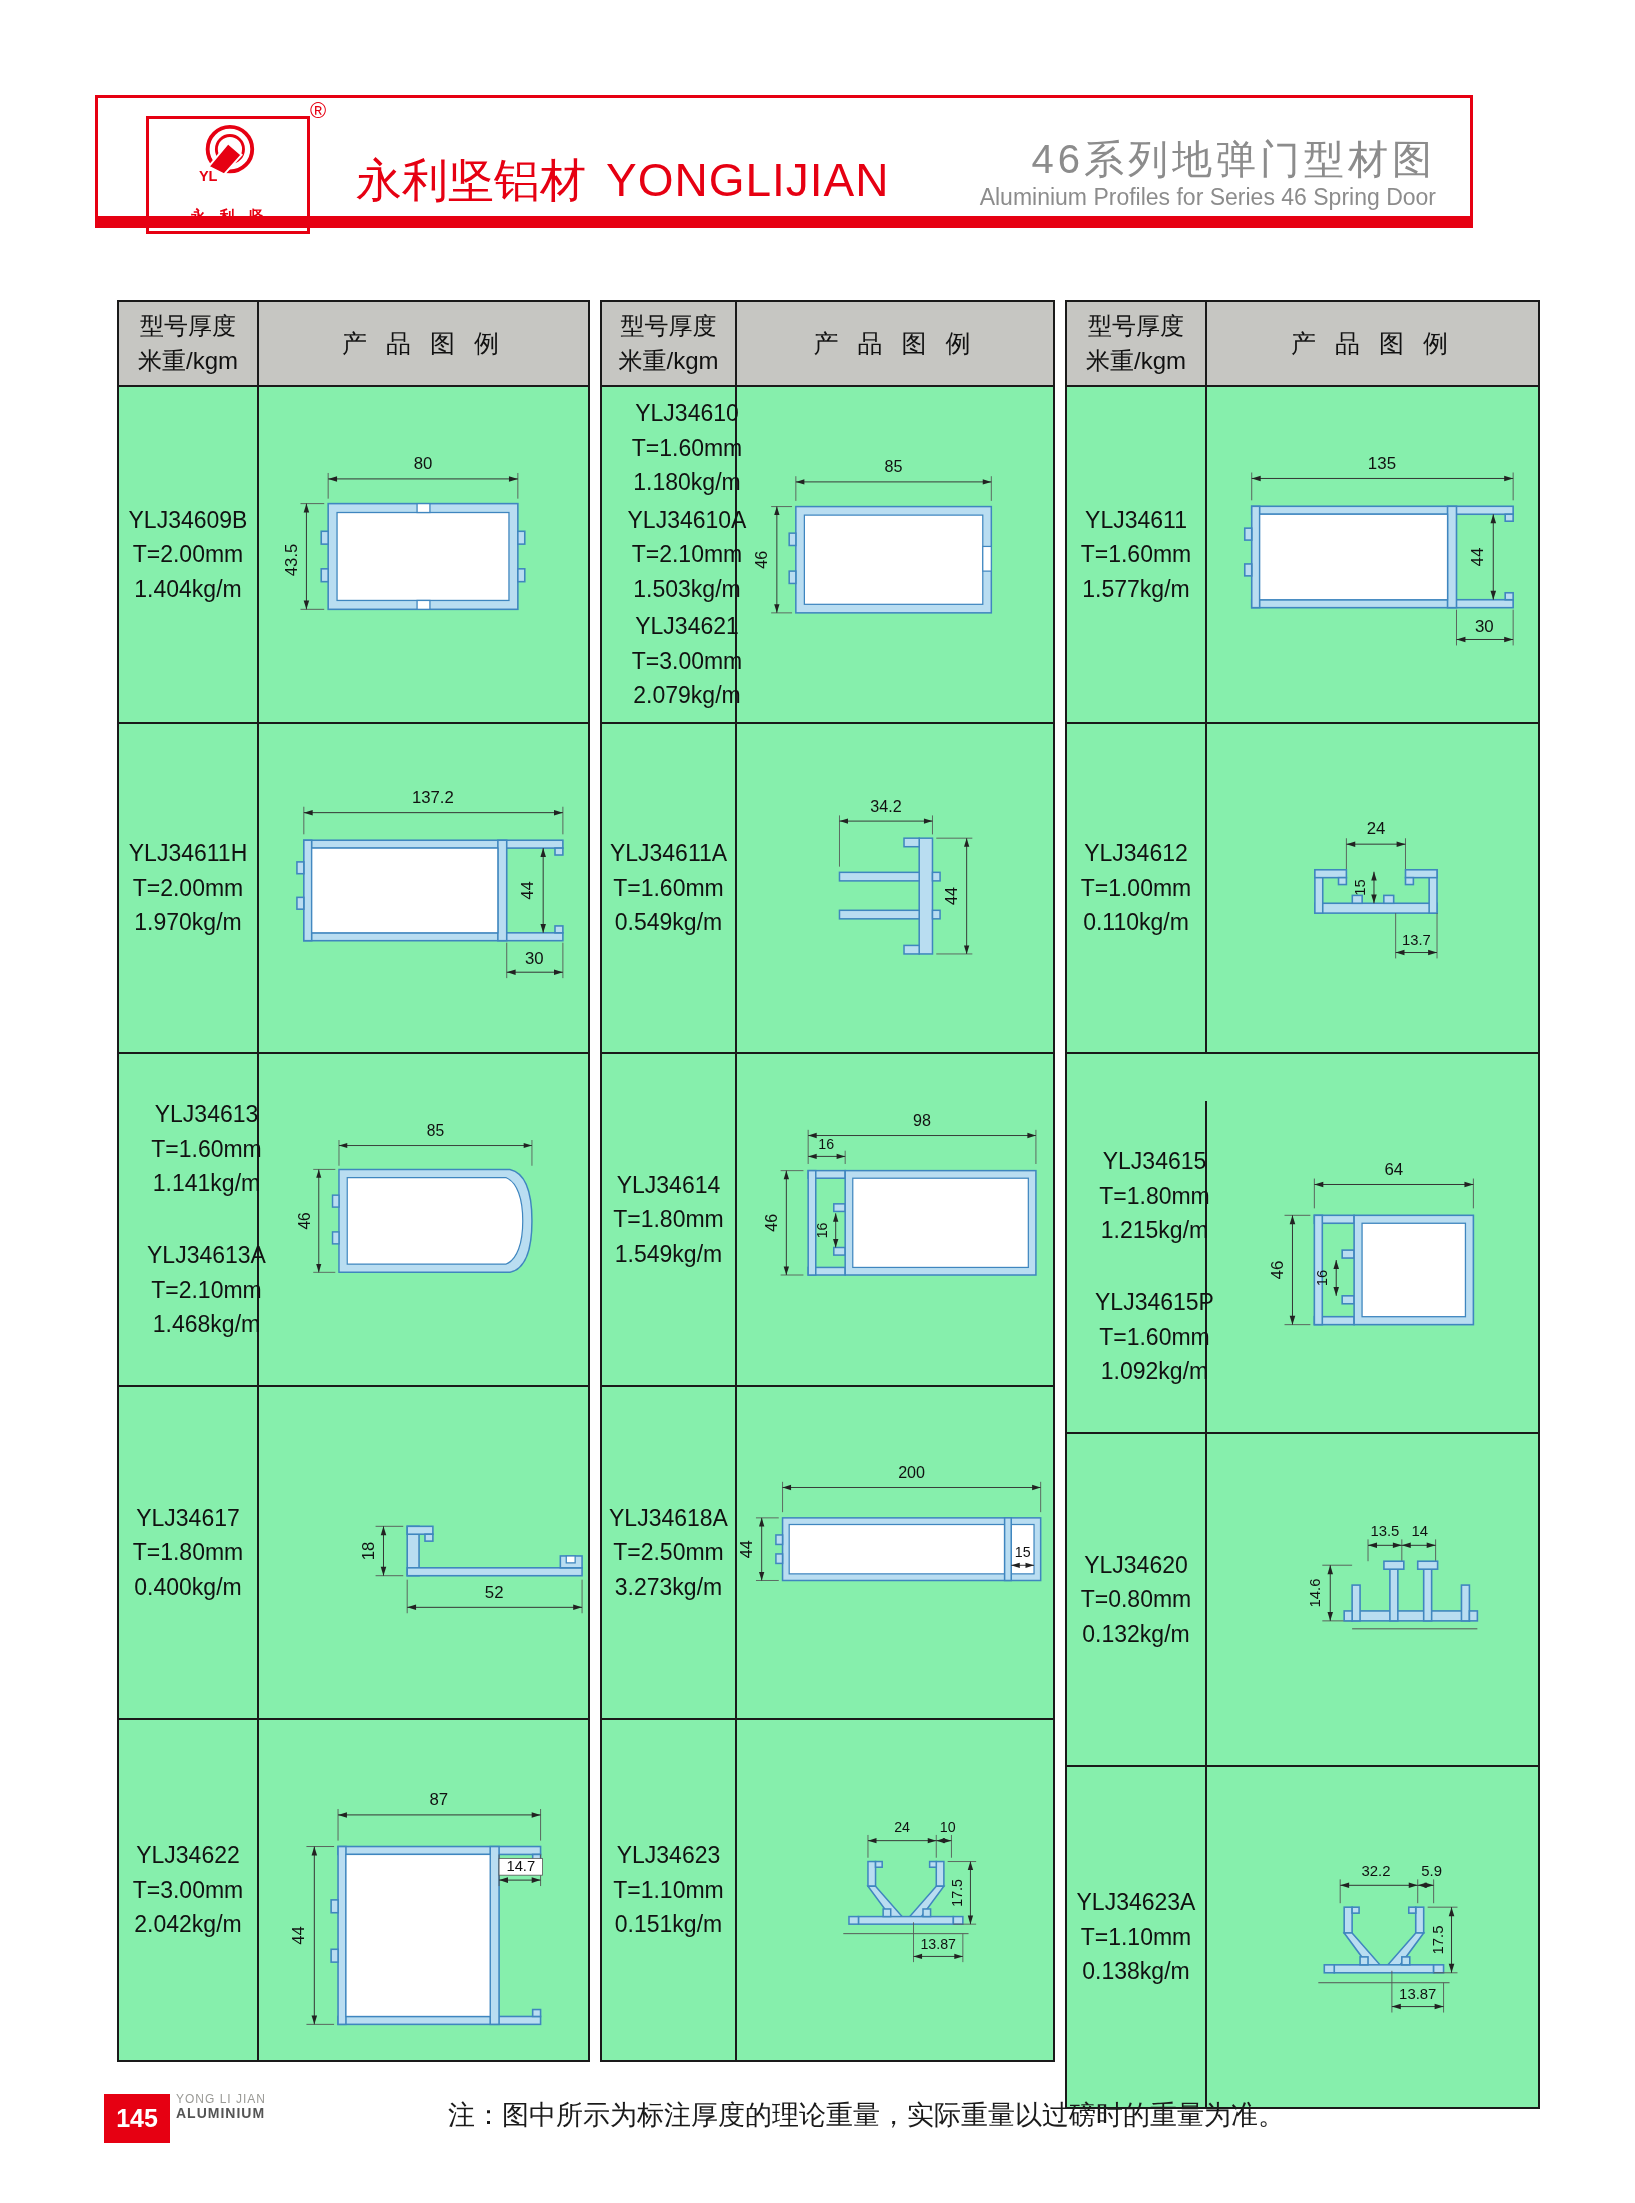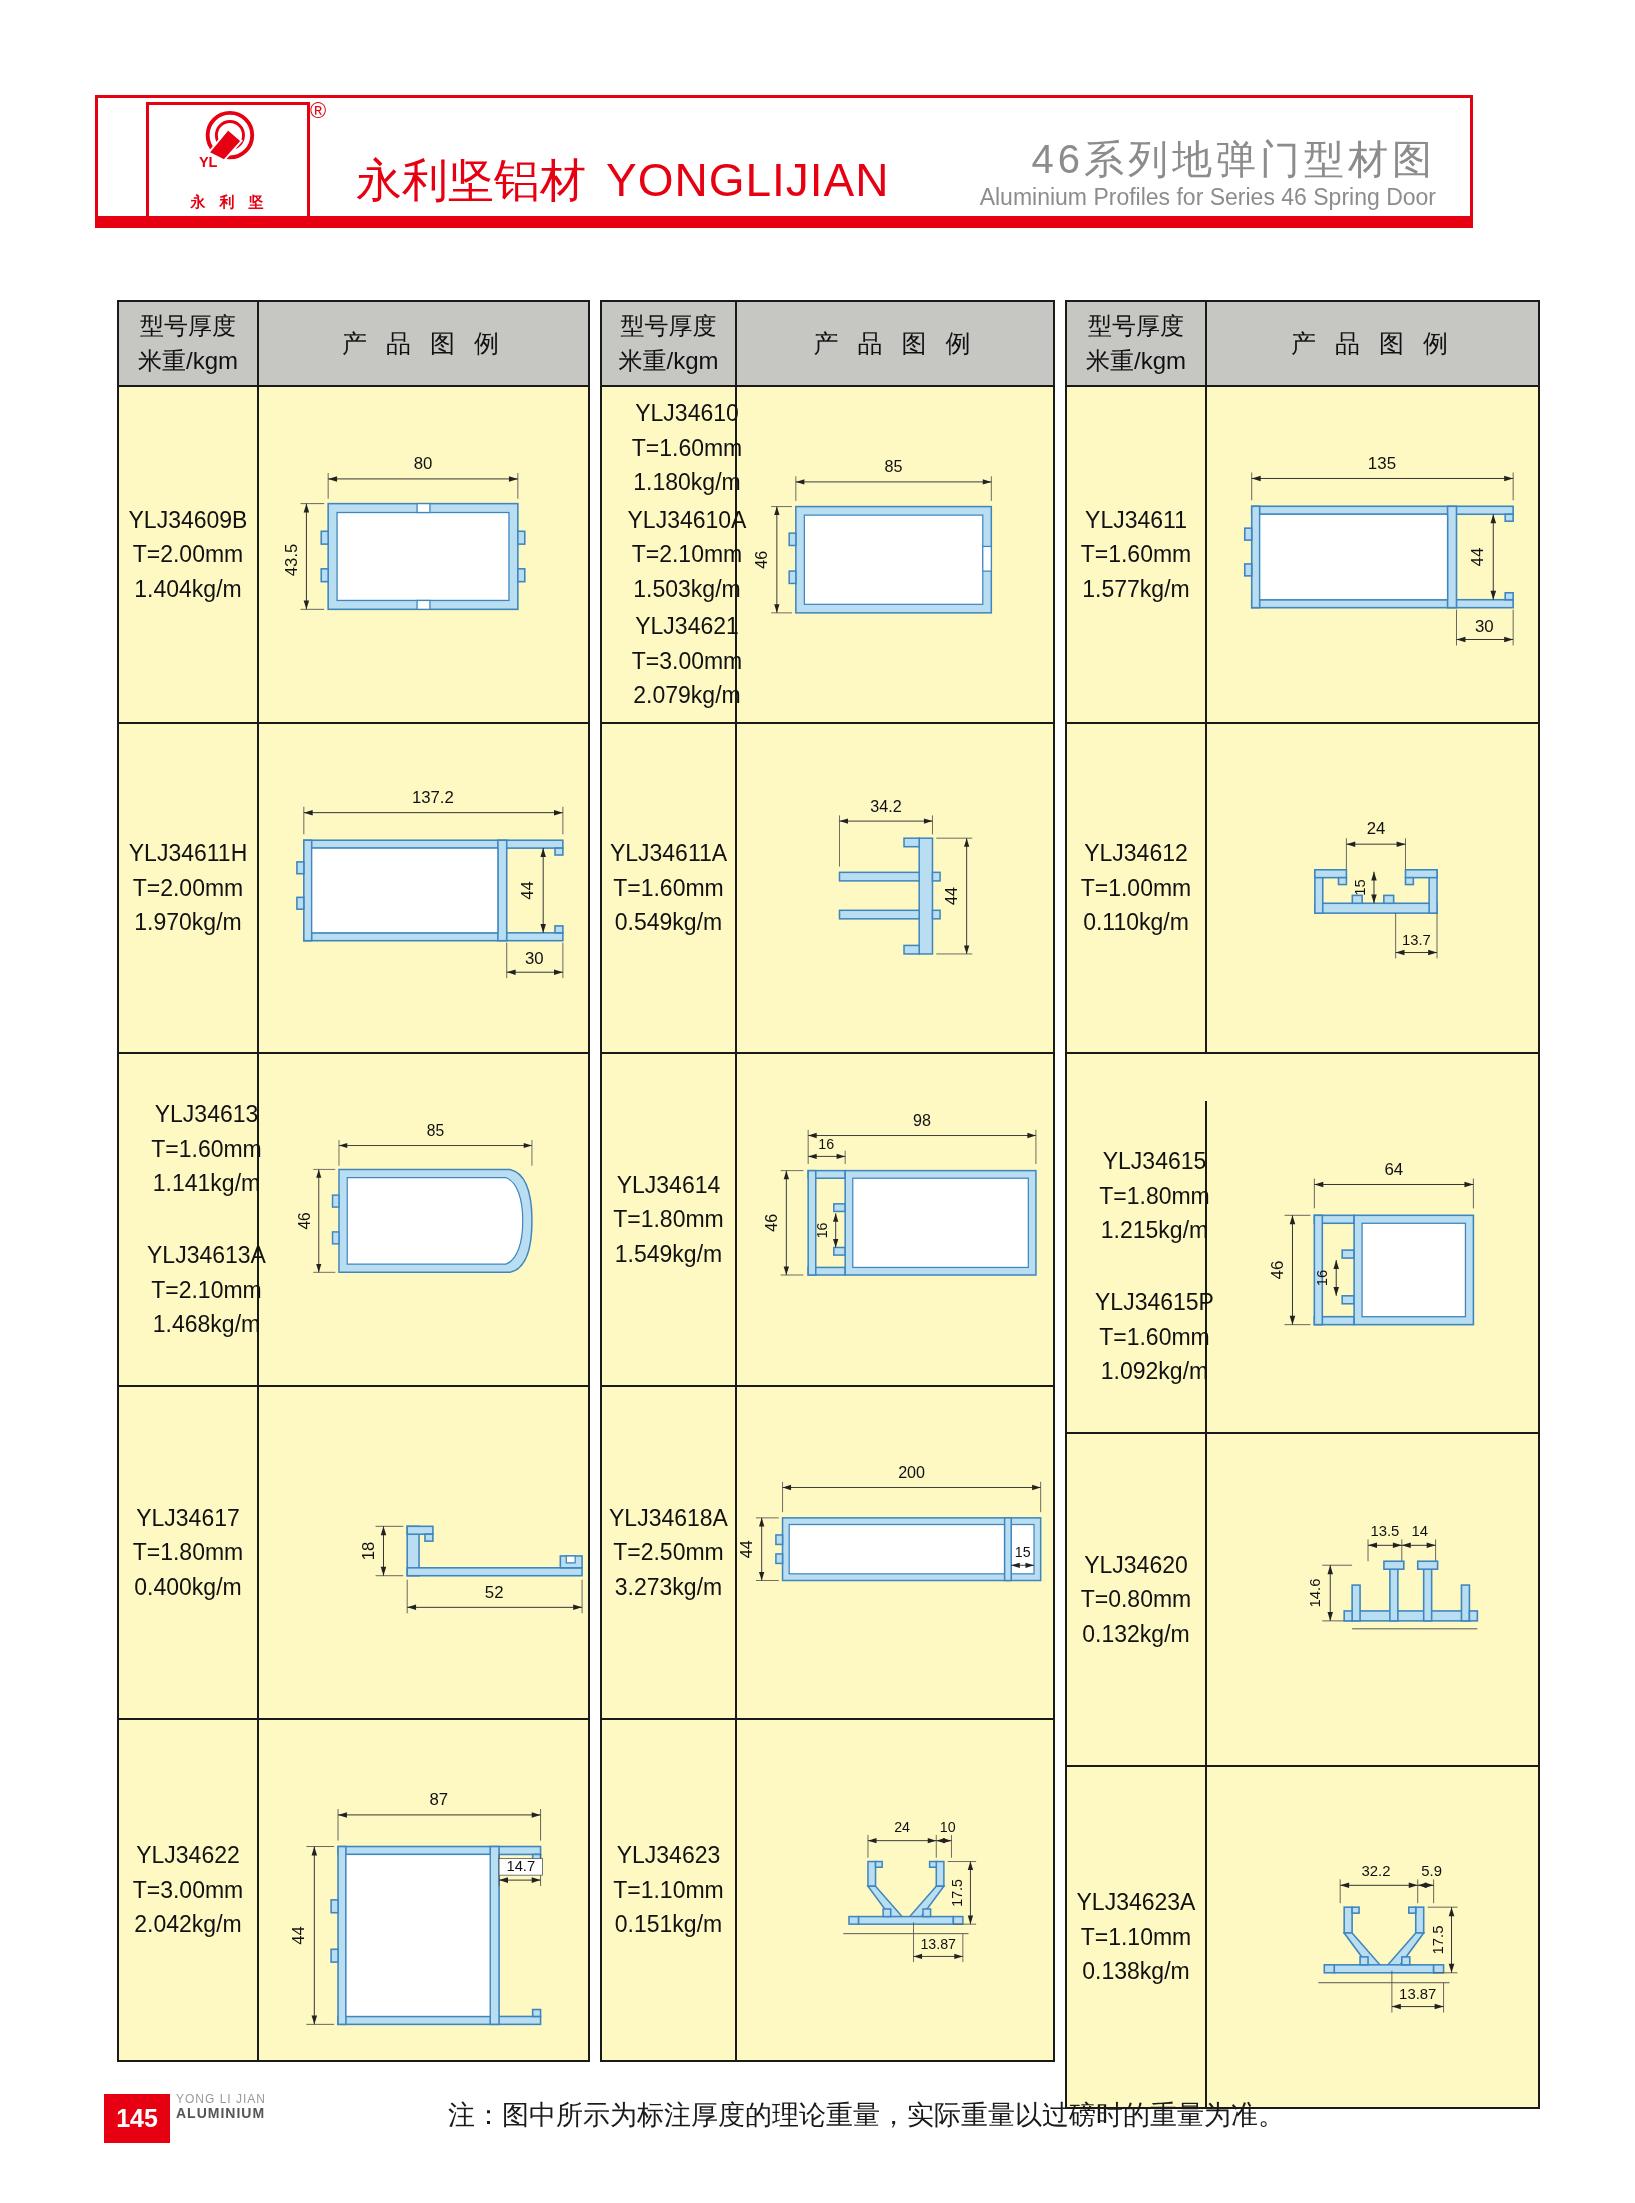--- a/index.html
+++ b/index.html
@@ -2,32 +2,32 @@
 <html><head>
 <meta charset="utf-8">
 <style>
   html,body{margin:0;padding:0;background:#fff;}
   .page{position:relative;width:1635px;height:2203px;background:#fff;overflow:hidden;
         font-family:"Liberation Sans",sans-serif;color:#111;}
 
   
   .header-box{position:absolute;left:95px;top:95px;width:1378px;height:133px;
               border:3px solid #e60012;border-bottom:12px solid #e60012;box-sizing:border-box;}
-  .logo-square{position:absolute;left:48px;top:4px;width:152px;height:104px;border:3px solid #e60012;
+  .logo-square{position:absolute;left:48px;top:18px;width:152px;height:104px;border:3px solid #e60012;
                display:flex;flex-direction:column;align-items:center;justify-content:space-between;
                padding:3px 3px 5px;box-sizing:content-box;}
   .logo-chars{color:#e60012;font-size:15px;letter-spacing:14px;font-weight:bold;white-space:nowrap;padding-left:12px;}
   .reg{position:absolute;left:212px;top:0px;color:#e60012;font-size:22px;}
   .company{position:absolute;left:258px;top:52px;color:#e60012;font-weight:normal;font-size:46px;white-space:nowrap;}
   .company .en{margin-left:20px;letter-spacing:1px;}
   .title-zh{position:absolute;right:34px;top:34px;color:#8c8c8c;font-size:40px;letter-spacing:4px;white-space:nowrap;}
   .title-en{position:absolute;right:34px;top:86px;color:#8c8c8c;font-size:23px;white-space:nowrap;}
 
   
-  .tgroup{position:absolute;top:300px;border:2px solid #1a1a1a;box-sizing:border-box;background:#fef9c3;}
+  .tgroup{position:absolute;top:300px;border:2px solid #1a1a1a;box-sizing:border-box;background:#86efac;}
   .thead{display:flex;height:85px;border-bottom:2px solid #1a1a1a;background:#c6c6c2;box-sizing:border-box;}
   .hmodel{width:140px;border-right:2px solid #1a1a1a;box-sizing:border-box;display:flex;flex-direction:column;
           align-items:center;justify-content:center;font-size:24px;line-height:1.45;color:#111;}
   .g2 .hmodel, .g2 .cl{width:135px;}
   .hdraw{flex:1;display:flex;align-items:center;justify-content:center;font-size:25px;letter-spacing:6px;color:#111;}
   .trow{display:flex;border-bottom:2px solid #1a1a1a;box-sizing:border-box;}
   .trow.last{border-bottom:none;}
   .cl{width:140px;border-right:2px solid #1a1a1a;box-sizing:border-box;display:flex;flex-direction:column;
       align-items:center;justify-content:center;padding:6px 2px;}
   .cl.multi{justify-content:space-evenly;padding-left:39px;}

